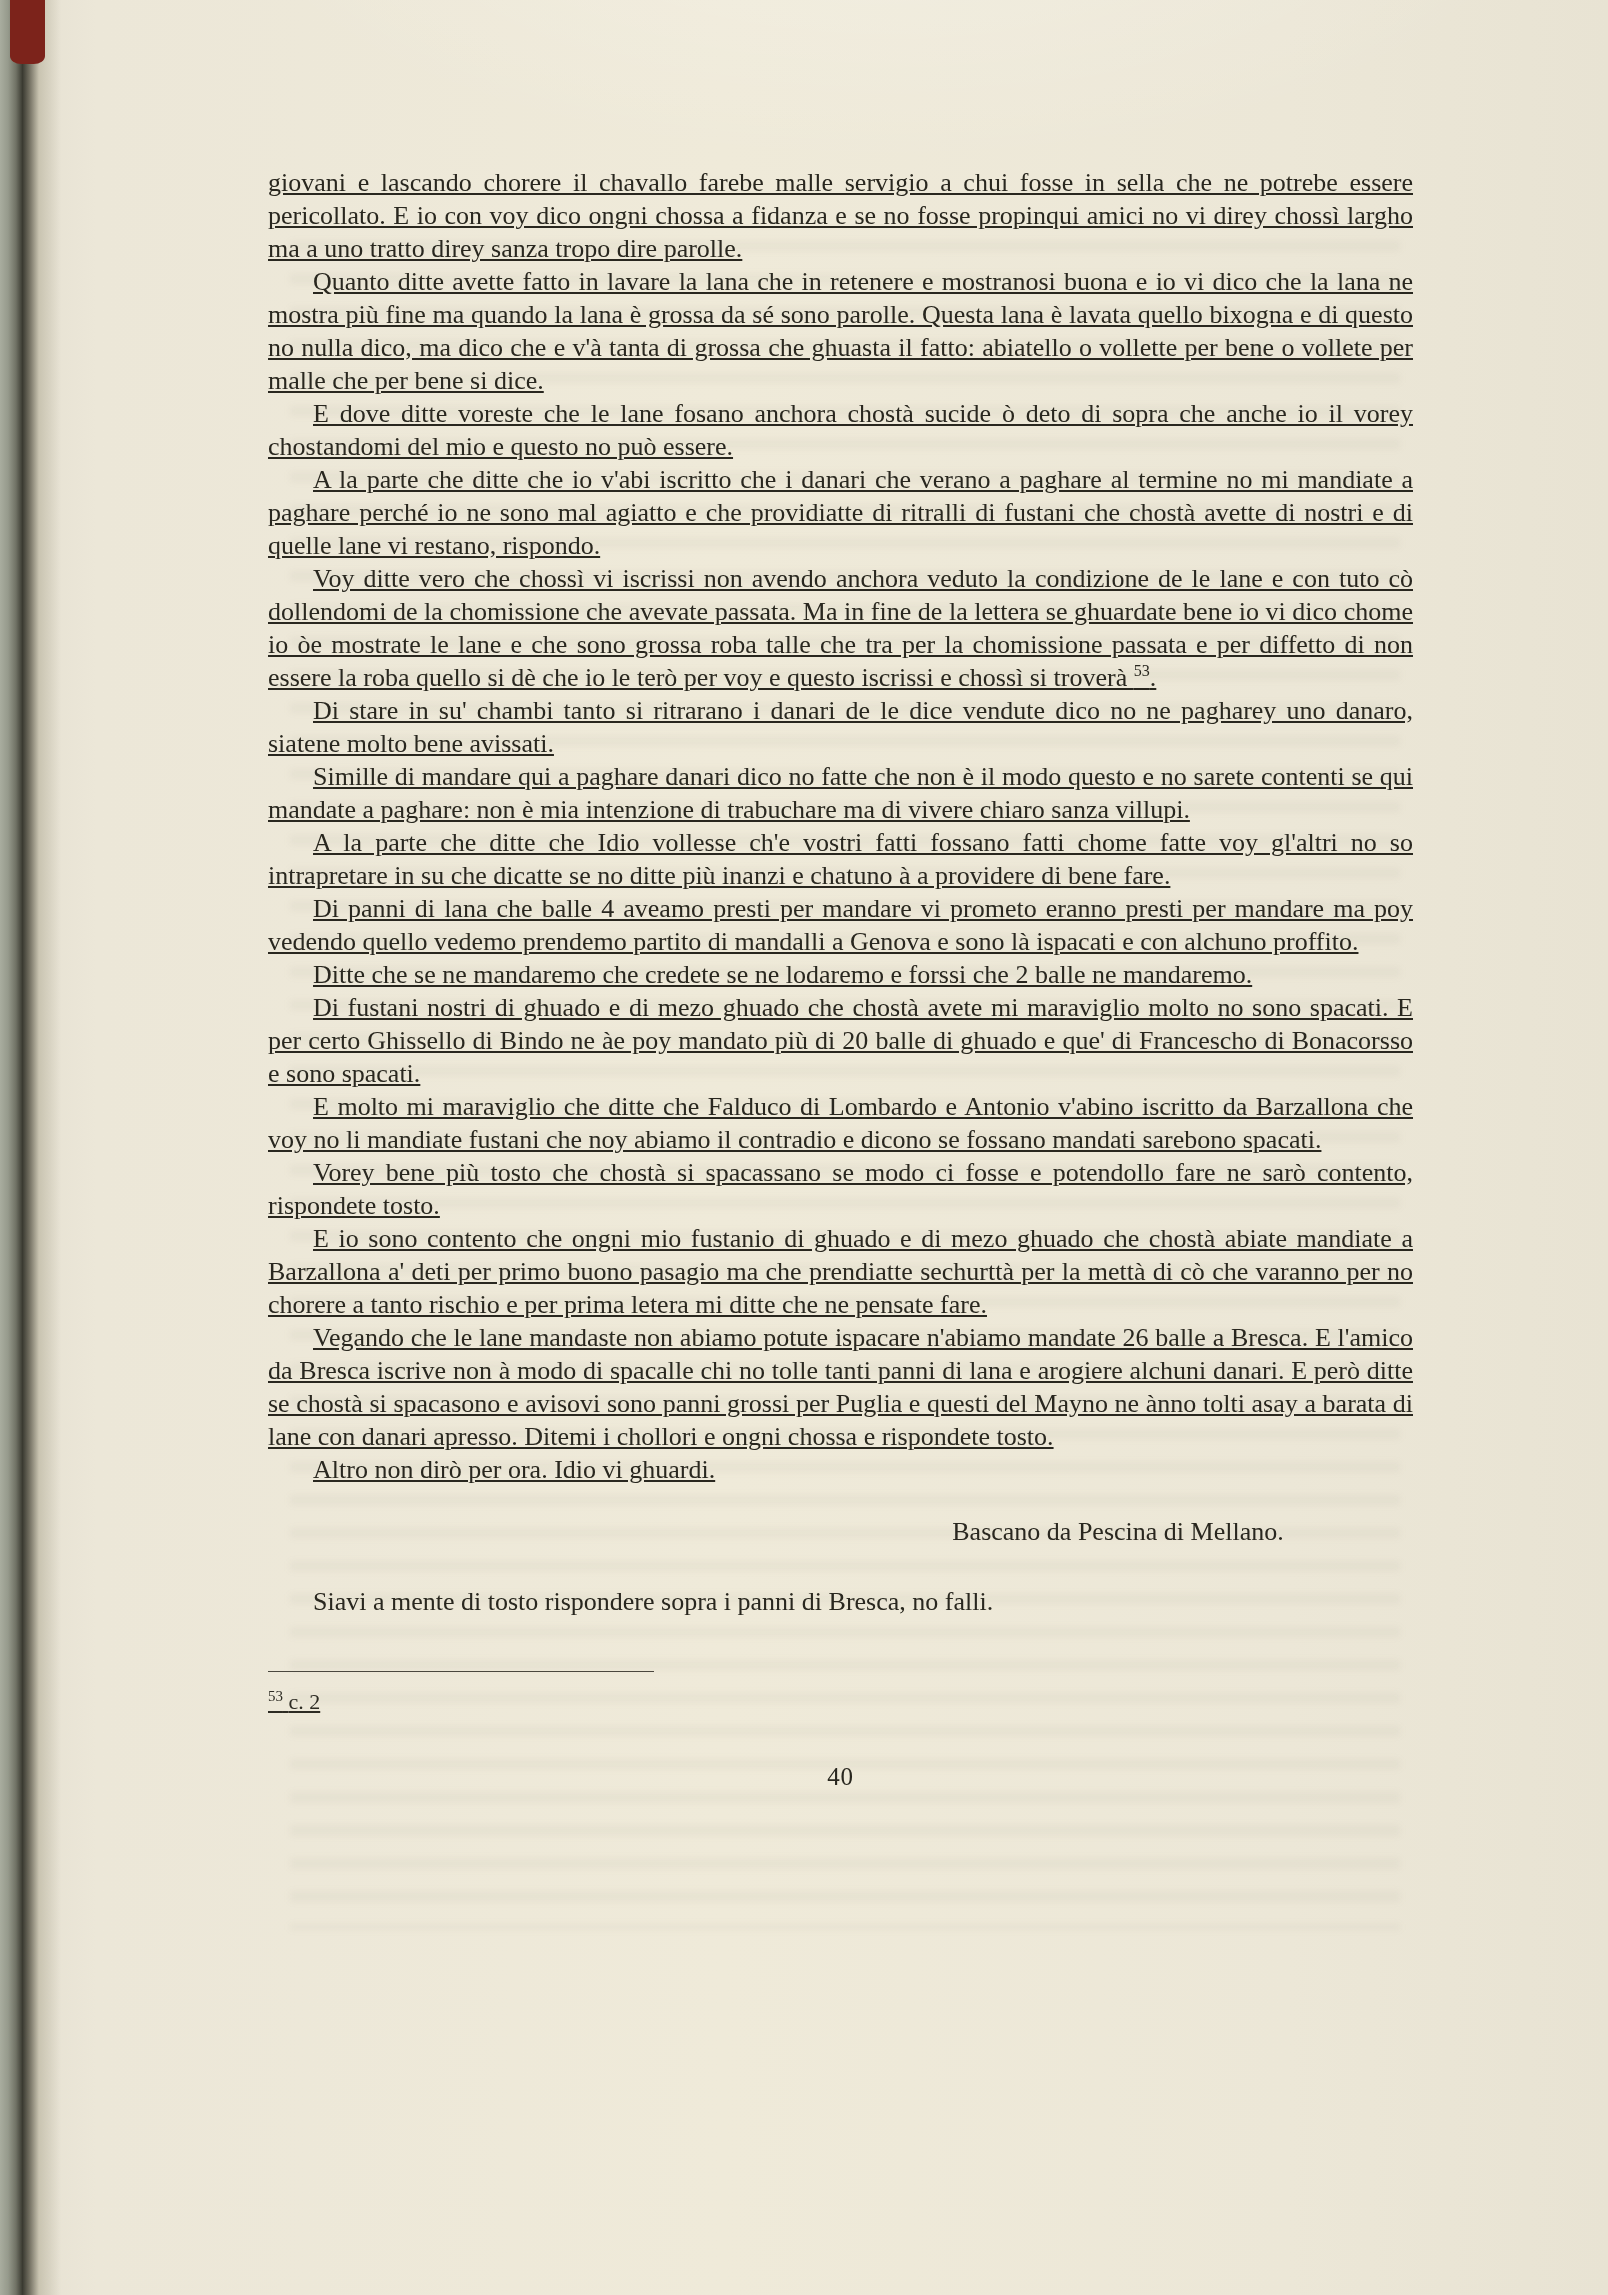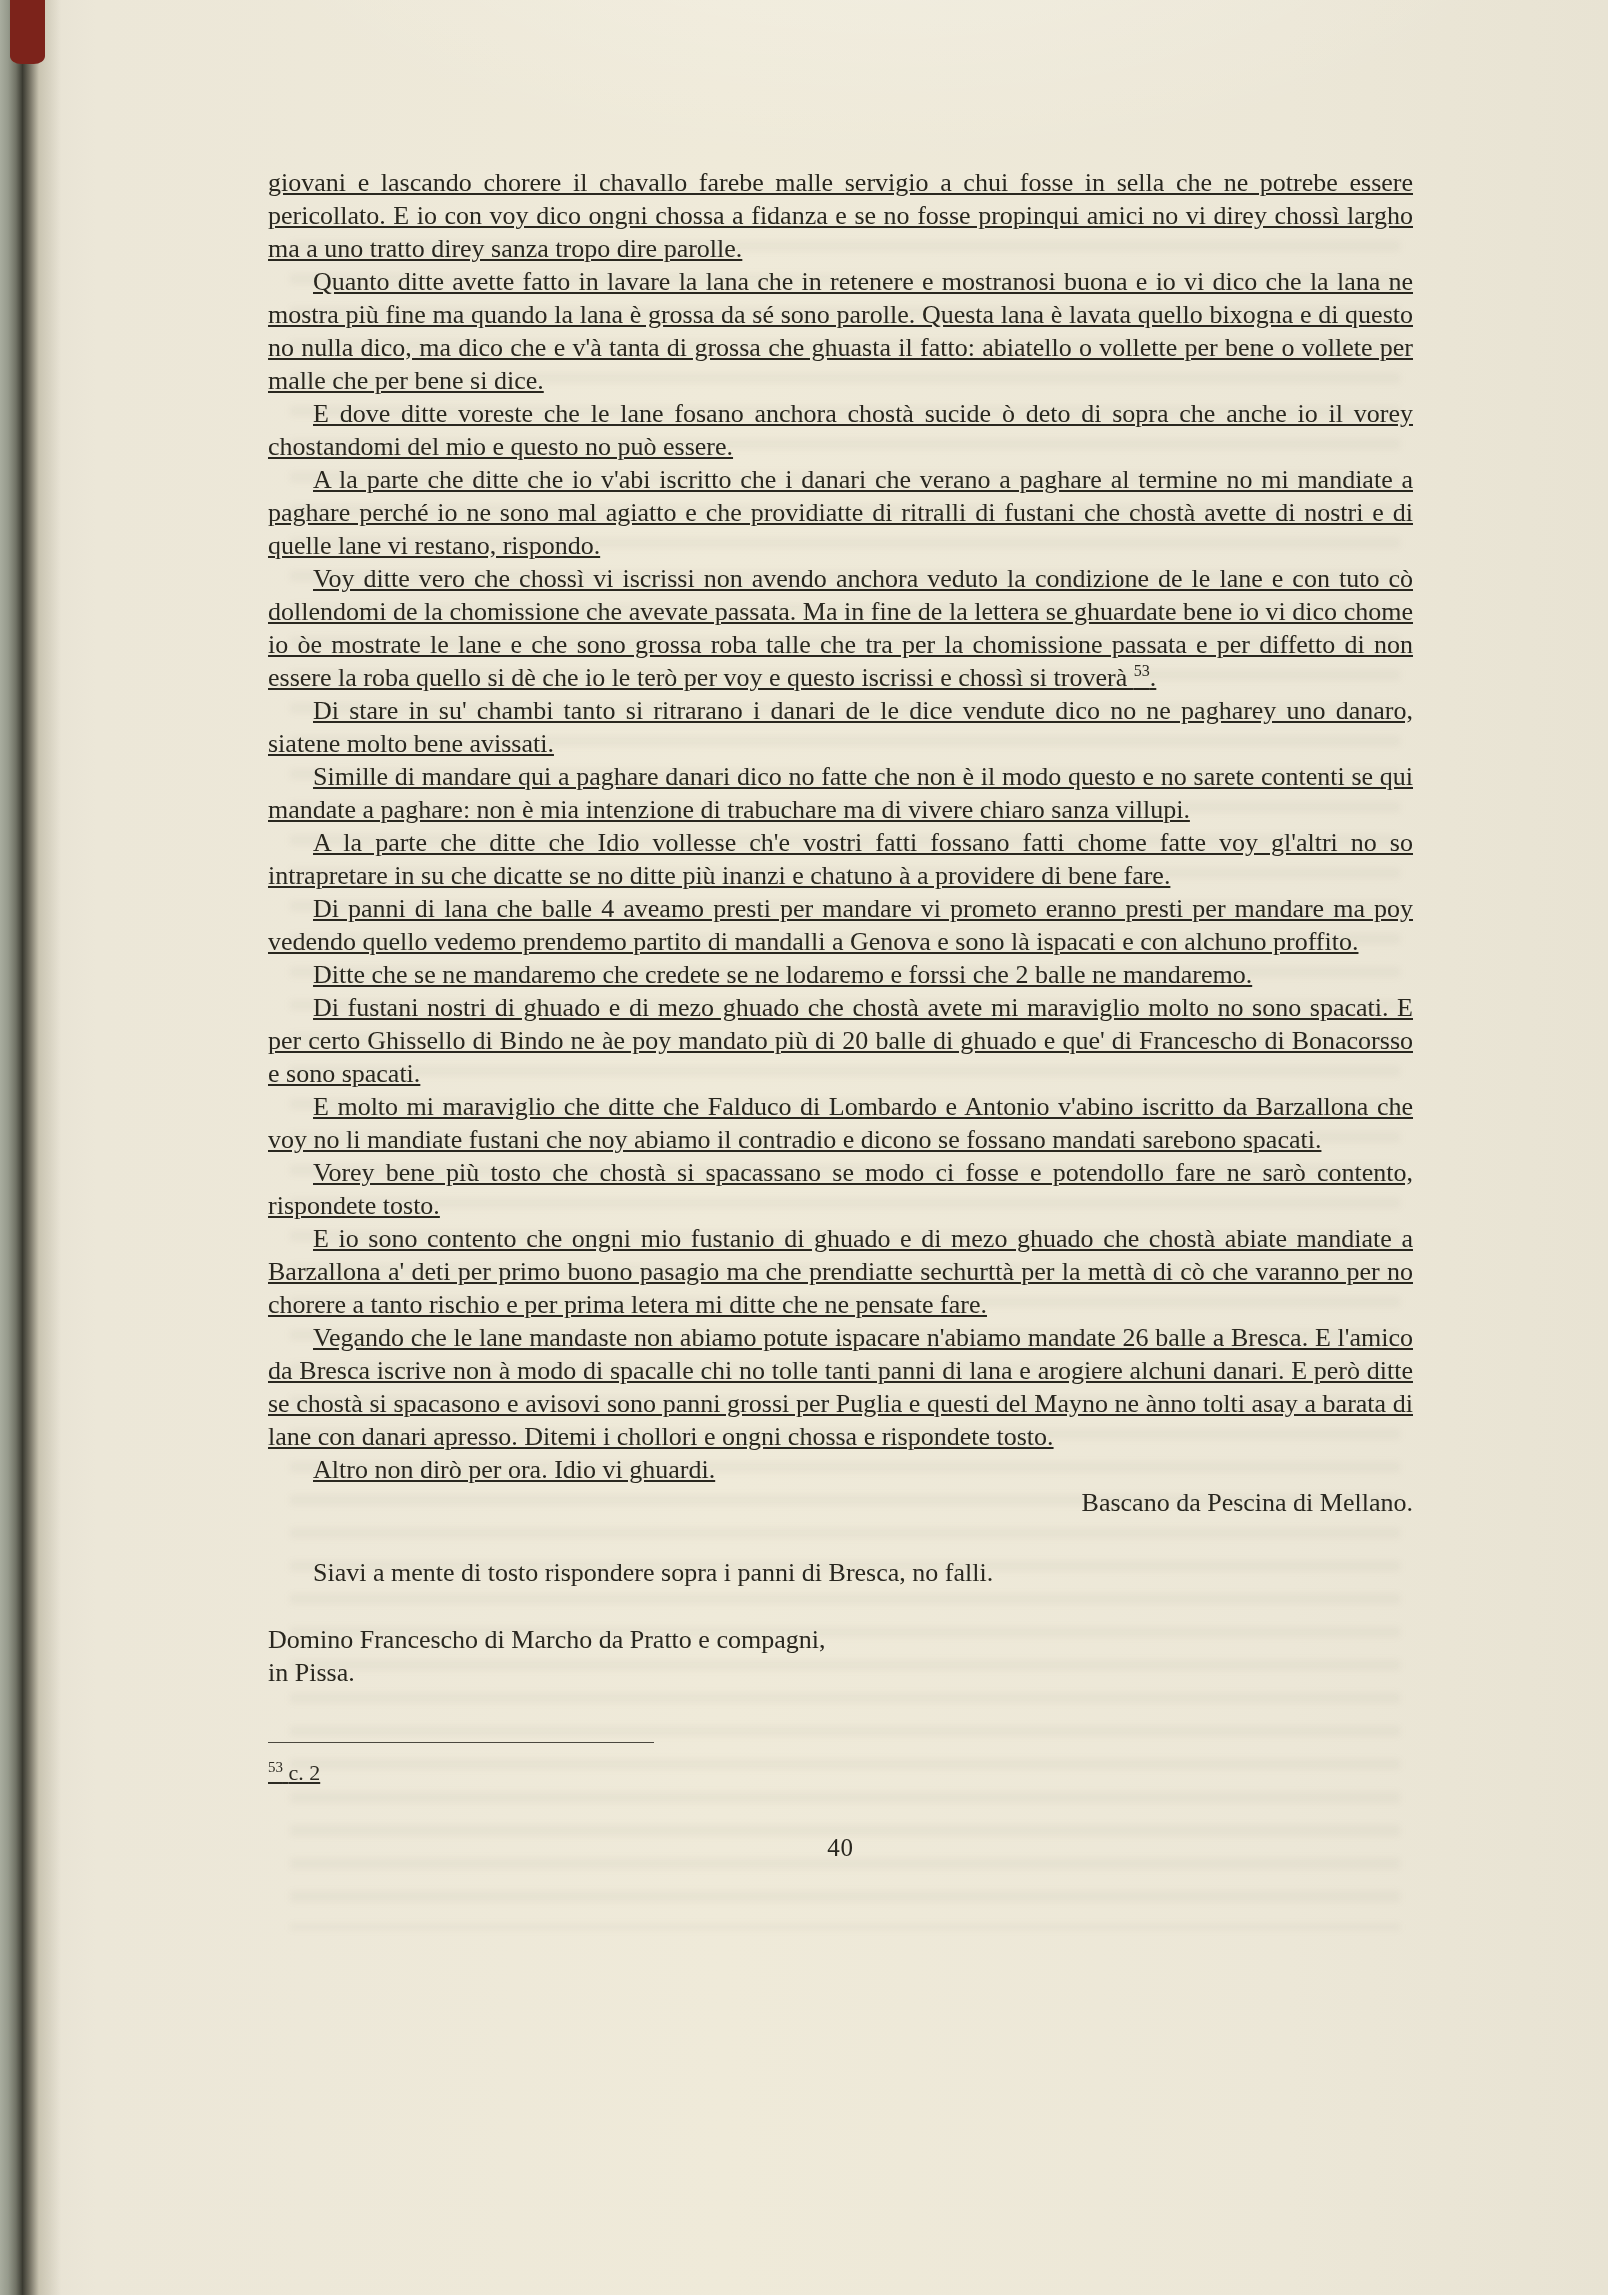--- a/index.html
+++ b/index.html
@@ -90,22 +90,23 @@
   }
   .para.indent {
     text-indent: 45px;
   }
   sup.fn-ref {
     font-size: 0.62em;
     line-height: 0;
     vertical-align: super;
   }
   .signature {
+    margin-top: 29px;
     margin-left: 555px;
-    text-align: right;
+    text-align: center;
   }
   .postscript {
     margin-top: 37px;
     text-indent: 45px;
     text-align: left;
   }
   .address {
     margin-top: 34px;
     text-align: left;
   }
@@ -158,24 +159,20 @@
         <p class="para indent">Vorey bene più tosto che chostà si spacassano se modo ci fosse e potendollo fare ne sarò contento, rispondete tosto.</p>
         <p class="para indent">E io sono contento che ongni mio fustanio di ghuado e di mezo ghuado che chostà abiate mandiate a Barzallona a' deti per primo buono pasagio ma che prendiatte sechurttà per la mettà di cò che varanno per no chorere a tanto rischio e per prima letera mi ditte che ne pensate fare.</p>
         <p class="para indent">Vegando che le lane mandaste non abiamo potute ispacare n'abiamo mandate 26 balle a Bresca. E l'amico da Bresca iscrive non à modo di spacalle chi no tolle tanti panni di lana e arogiere alchuni danari. E però ditte se chostà si spacasono e avisovi sono panni grossi per Puglia e questi del Mayno ne ànno tolti asay a barata di lane con danari apresso. Ditemi i chollori e ongni chossa e rispondete tosto.</p>
         <p class="para indent">Altro non dirò per ora. Idio vi ghuardi.</p>
       </div>
 
     <div class="signature">Bascano da Pescina di Mellano.</div>
 
     <div class="postscript">Siavi a mente di tosto rispondere sopra i panni di Bresca, no falli.</div>
 
-    <div class="address">
-      <span>Domino Francescho di Marcho da Pratto e compagni,</span><br>
-      <span>in Pissa.</span>
-    </div>
 
     <div class="footnote-rule"></div>
 
     <div class="footnote">
       <sup>53</sup>
       <span>c. 2</span>
     </div>
 
     <div class="page-number">40</div>
   </div>

